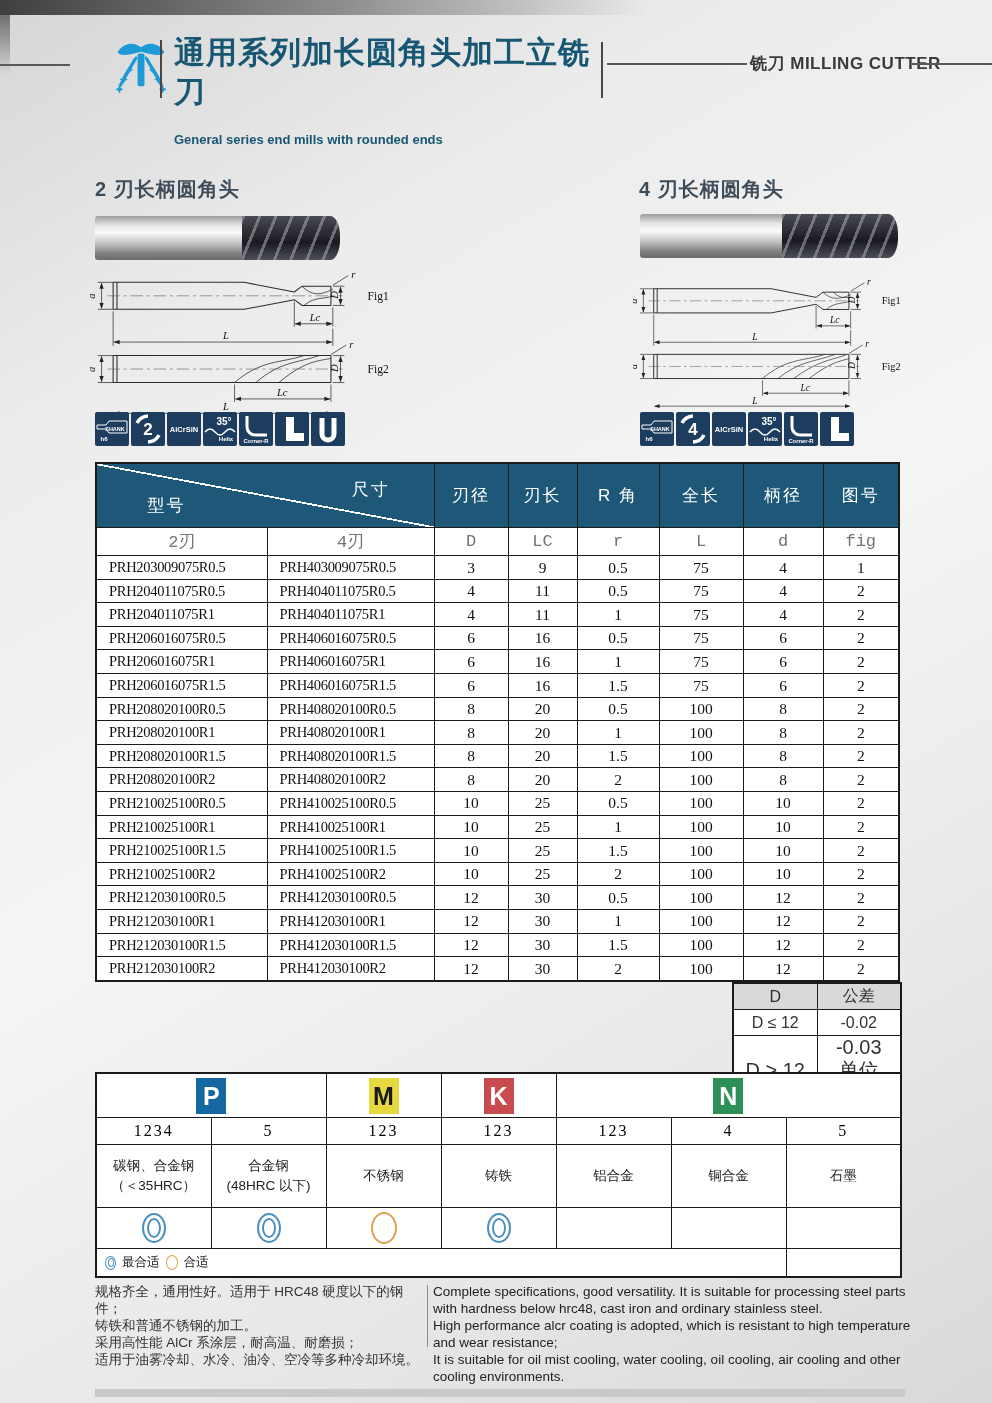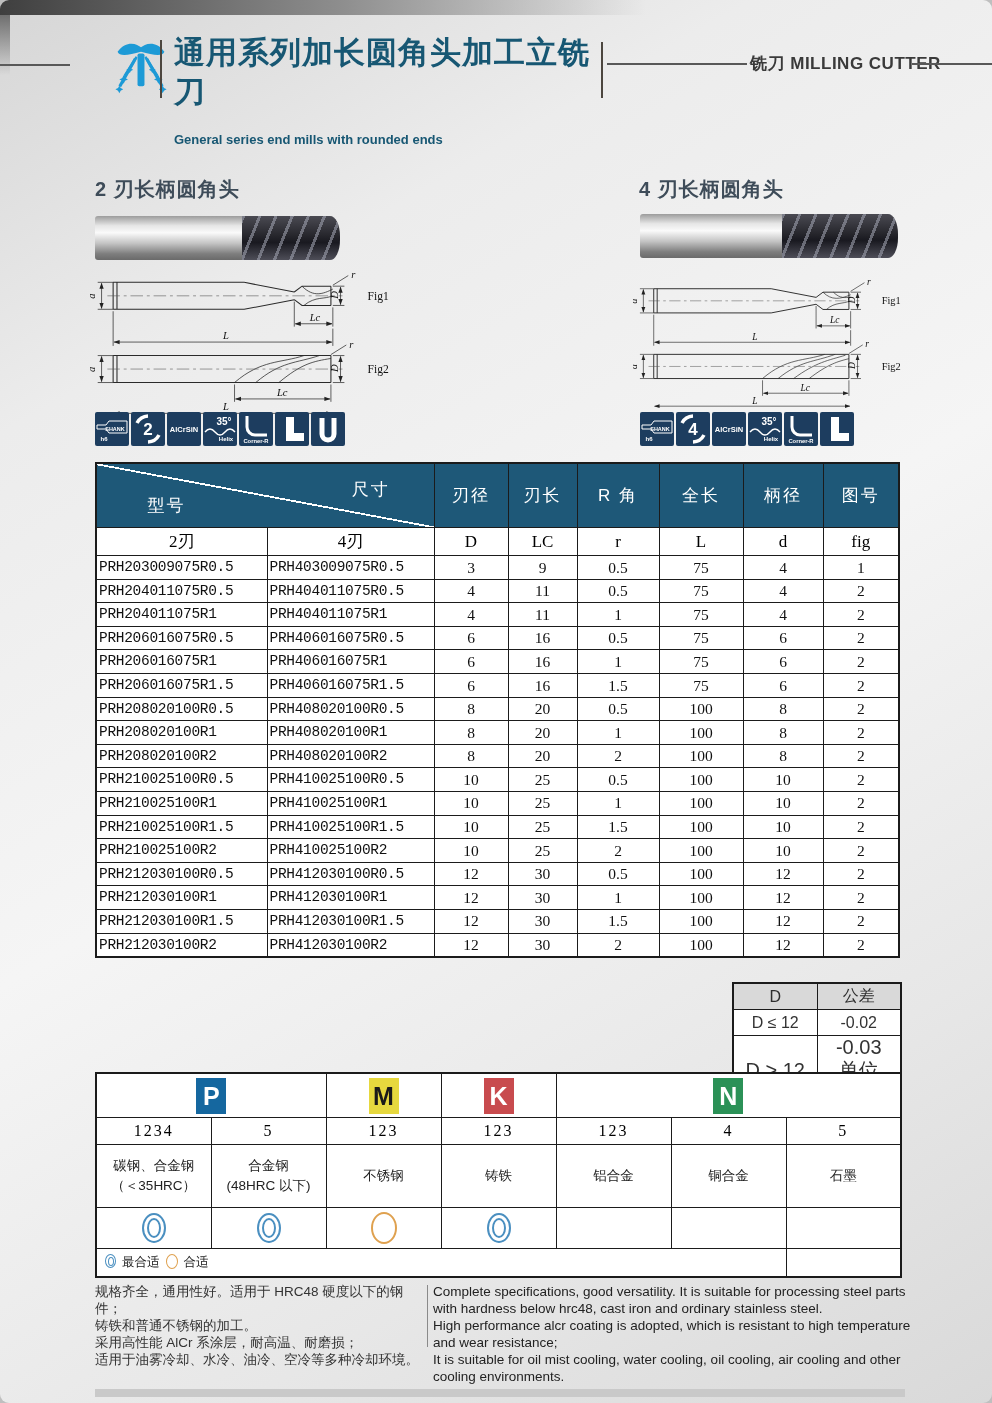--- a/index.html
+++ b/index.html
@@ -1,18 +1,18 @@
 <!DOCTYPE html>
 <html><head>
 <meta charset="utf-8">
 <style>
   html,body{margin:0;padding:0;}
   body{background:#bfbfbf;font-family:"Liberation Sans",sans-serif;}
   .page{position:relative;width:992px;height:1403px;margin:0 auto;overflow:hidden;
-        background:linear-gradient(150deg,#d6d6d6 0%,#ececec 22%,#f5f5f5 50%,#e7e7e7 78%,#d9d9d9 100%);border-radius:9px;}
+        background:linear-gradient(150deg,#d6d6d6 0%,#ececec 22%,#f5f5f5 50%,#e7e7e7 78%,#d9d9d9 100%);}
   .page::before{content:"";position:absolute;left:0;top:0;width:760px;height:15px;
         background:linear-gradient(to right,#3f3f3f,#8e8e8e 45%,rgba(200,200,200,0) 85%);}
   .page::after{content:"";position:absolute;left:0;top:15px;width:10px;height:60px;
         background:linear-gradient(to bottom,#6f6f6f,rgba(180,180,180,0));}
 
   
   .hline{position:absolute;height:2px;background:#585858;}
   .hl-left{left:0;top:64px;width:70px;}
   .hl-mid{left:607px;top:63px;width:140px;}
   .hl-right{left:912px;top:63px;width:80px;}
@@ -55,23 +55,23 @@
   
   .spec{position:absolute;left:95px;top:462px;border-collapse:collapse;table-layout:fixed;
         background:#fff;border:2px solid #1b1b1b;}
   .spec th,.spec td{border:1px solid #1b1b1b;padding:0;text-align:center;overflow:hidden;}
   .spec thead .hrow th{height:63px;background:#1e5878;color:#fff;font-size:17px;font-weight:normal;letter-spacing:2px;}
   .diag{position:relative;font-family:Liberation Serif, serif;}
   .diag .dline{position:absolute;inset:0;
       background-image:linear-gradient(to top right,rgba(0,0,0,0) calc(50% - 1.2px),#fff calc(50% - 1.2px),#fff calc(50% + .6px),rgba(0,0,0,0) calc(50% + .6px));}
   .diag .bl{position:absolute;left:15%;top:48%;letter-spacing:2px;}
   .diag .tr{position:absolute;right:13%;top:22%;letter-spacing:2px;}
-  .spec .srow td{height:27px;font-family:Liberation Serif, serif;font-size:17px;color:#000000;}
+  .spec .srow td{height:27px;font-family:Liberation Mono, monospace;font-size:17px;color:#737373;}
   .spec tbody td{height:22.6px;font-family:"Liberation Serif",serif;font-size:15.5px;color:#111;line-height:1;}
-  .spec tbody td.model{font-family:Liberation Mono, monospace;font-size:14.5px;text-align:left;padding-left:2px;letter-spacing:-.3px;}
+  .spec tbody td.model{font-family:Liberation Serif, serif;font-size:14.5px;text-align:left;padding-left:12px;letter-spacing:-.3px;}
 
   
   .tol{position:absolute;left:732px;top:982px;border-collapse:collapse;table-layout:fixed;background:#fff;border:2px solid #1b1b1b;}
   .tol td{border:1px solid #1b1b1b;text-align:center;padding:0;color:#333;}
   .tol .th td{height:25px;background:#d9d9d9;font-size:16px;color:#2e2e2e;}
   .tol .r1 td{height:25px;font-size:16px;}
   .tol .r2 td{height:26px;font-size:20px;}
   .tol .small{font-size:10.5px;line-height:1.15;}
 
   
@@ -79,21 +79,21 @@
   .mat td{border:1px solid #1b1b1b;text-align:center;padding:0;vertical-align:middle;}
   .mat .grow td{height:43px;}
   .badge-letter{display:inline-block;min-width:30px;height:36px;line-height:36px;font-size:25px;font-weight:bold;}
   .mat .crow td{height:26px;font-family:"Liberation Serif",serif;font-size:16px;letter-spacing:2px;}
   .mat .mrow td{height:62px;font-size:13.5px;color:#222;white-space:pre-line;line-height:1.45;}
   .mat .srow2 td{height:40px;}
   .mat .lrow td{height:27px;}
   .ring-best{display:inline-block;width:20px;height:26px;border:2px solid #4a8fc0;border-radius:50%;position:relative;vertical-align:middle;}
   .ring-best::after{content:"";position:absolute;left:3px;top:3px;right:3px;bottom:3px;border:2px solid #4a8fc0;border-radius:50%;}
   .ring-good{display:inline-block;width:22px;height:28px;border:2px solid #dfa14f;border-radius:50%;vertical-align:middle;}
-  .legend{display:flex;align-items:flex-start;gap:6px;padding-left:8px;font-size:12.5px;color:#222;}
+  .legend{display:flex;align-items:center;gap:6px;padding-left:8px;font-size:12.5px;color:#222;}
   .ring-best.sm{width:9px;height:12px;border-width:1.5px;} .ring-best.sm::after{left:1.5px;top:1.5px;right:1.5px;bottom:1.5px;border-width:1.5px;}
   .ring-good.sm{width:10px;height:13px;border-width:1.5px;}
 
   
   .foot-cn{position:absolute;left:95px;top:1283px;width:325px;font-size:13.5px;color:#333;line-height:17px;white-space:pre-line;}
   .foot-div{position:absolute;left:427px;top:1285px;width:1px;height:62px;background:#8a8a8a;}
   .foot-en{position:absolute;left:433px;top:1283px;width:478px;font-size:13.5px;color:#222;line-height:17px;white-space:pre-line;}
   .bottom-bar{position:absolute;left:95px;top:1389px;width:810px;height:8px;background:#c9c9c9;}
 </style>
 </head>
@@ -398,20 +398,30 @@
       <td class="model">PRH208020100R1</td>
       <td class="model">PRH408020100R1</td>
       <td>8</td>
       <td>20</td>
       <td>1</td>
       <td>100</td>
       <td>8</td>
       <td>2</td>
     </tr>
         <tr>
+      <td class="model">PRH208020100R1.5</td>
+      <td class="model">PRH408020100R1.5</td>
+      <td>8</td>
+      <td>20</td>
+      <td>1.5</td>
+      <td>100</td>
+      <td>8</td>
+      <td>2</td>
+    </tr>
+        <tr>
       <td class="model">PRH208020100R2</td>
       <td class="model">PRH408020100R2</td>
       <td>8</td>
       <td>20</td>
       <td>2</td>
       <td>100</td>
       <td>8</td>
       <td>2</td>
     </tr>
         <tr>

